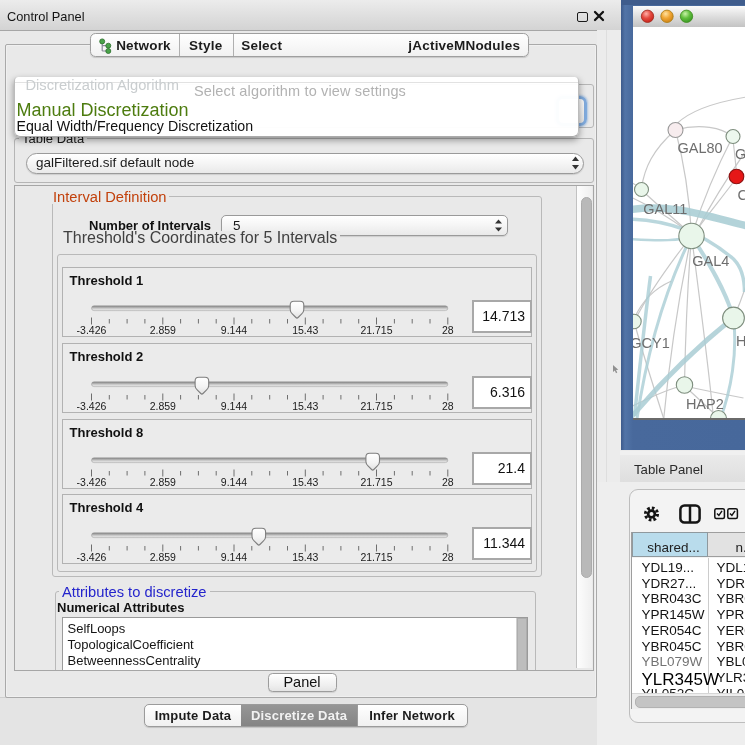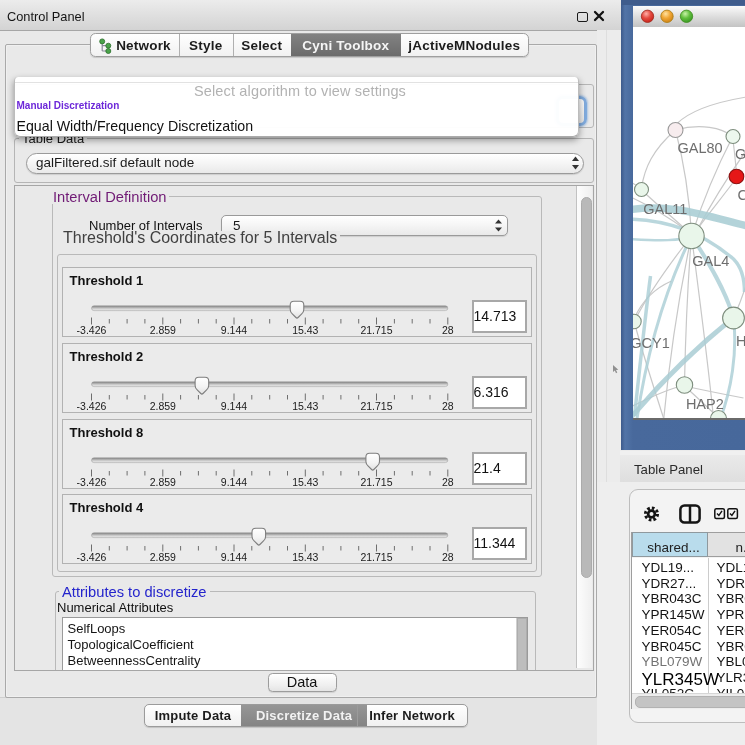--- a/index.html
+++ b/index.html
@@ -3,26 +3,26 @@
 <meta charset="utf-8">
 <style>
 html,body{margin:0;padding:0}
 body{width:745px;height:745px;position:relative;overflow:hidden;
  font-family:"Liberation Sans",sans-serif;background:#ebebeb;-webkit-font-smoothing:antialiased}
 .abs{position:absolute}
 .grp{position:absolute;border:1px solid #b5b5b5;border-radius:3px}
 .glbl{position:absolute;background:#e9e9e9;padding:0 3px;font-size:13px;line-height:13px;white-space:nowrap}
 .combo{position:absolute;border:1px solid #9a9a9a;background:linear-gradient(#ffffff,#f6f6f6 45%,#e9e9e9);box-shadow:0 1px 1px rgba(0,0,0,.12)}
 .cartxt{position:absolute;font-size:13.5px;color:#1a1a1a;white-space:nowrap}
-.bold13{position:absolute;font-size:13px;font-weight:normal;color:#111;white-space:nowrap}
+.bold13{position:absolute;font-size:13px;font-weight:bold;color:#111;white-space:nowrap}
 .seg{position:absolute;top:0;bottom:0;display:flex;align-items:center;justify-content:center;
  font-size:13.5px;font-weight:bold;letter-spacing:0.2px;color:#1c1c1c;white-space:nowrap}
 .vline{position:absolute;top:0;bottom:0;width:1px;background:#b0b0b0}
 .tpanel{position:absolute;left:46.5px;width:468.5px;height:68px;border:1px solid #b2b2b2;background:#ebebeb}
-.vbox{position:absolute;left:409px;top:32px;width:51.5px;height:29px;border:2px solid #a8a8a8;background:#fff;font-size:14px;color:#111;text-align:left;line-height:29px;}
+.vbox{position:absolute;left:409px;top:32px;width:51.5px;height:29px;border:2px solid #a8a8a8;background:#fff;font-size:14px;color:#111;text-align:right;line-height:29px;padding-right:5px}
 .tlabel{position:absolute;left:7px;top:5px;font-size:13px;font-weight:bold;color:#111}
 </style>
 </head>
 <body>
 
 <div class="abs" style="left:0;top:0;width:621px;height:745px;background:#e9e9e9"></div>
 <div class="abs" style="left:0;top:697px;width:621px;height:48px;background:#e4e4e4;border-top:1px solid #cfcfcf"></div>
 
 <div class="abs" style="left:0;top:0;width:621px;height:30px;background:linear-gradient(#ececec,#dddddd 60%,#d3d3d3);border-bottom:1px solid #a6a6a6"></div>
 <div class="abs" style="left:7px;top:8.5px;font-size:12.8px;color:#151515">Control Panel</div>
@@ -37,40 +37,39 @@
   <div class="seg" style="left:0;width:88px"><svg width="13" height="17" viewBox="0 0 13 17" style="margin-right:4px">
         <path d="M3.2 5 L3.2 14 M3.2 8.7 L9 8.7 M3.2 14 L9 14" stroke="#8a8a9a" stroke-width="1.2" fill="none"></path>
         <circle cx="3.2" cy="4.4" r="2.5" fill="#4aa34a" stroke="#2c6e2c" stroke-width=".8"></circle>
         <circle cx="9.3" cy="8.7" r="2.5" fill="#4aa34a" stroke="#2c6e2c" stroke-width=".8"></circle>
         <circle cx="9.3" cy="14" r="2.5" fill="#4aa34a" stroke="#2c6e2c" stroke-width=".8"></circle>
       </svg>Network</div>
   <div class="vline" style="left:88px"></div>
   <div class="seg" style="left:88px;width:53.5px">Style</div>
   <div class="vline" style="left:141.5px"></div>
   <div class="seg" style="left:141.5px;width:58.5px">Select</div>
-  <div class="seg" style="left:200px;width:109.5px;background:linear-gradient(#828282,#6b6b6b);color:#f5f5f5">Cyni Toolbox</div>
   <div class="seg" style="left:309.5px;width:127.5px">jActiveMNodules</div>
 </div>
 
 <div class="grp" style="left:14px;top:84px;width:578px;height:42px"></div>
 
 <div class="abs" style="left:556px;top:95.5px;width:25px;height:24px;border-radius:7px;border:3px solid #80abdd;background:linear-gradient(#fbfbfb,#e6e6e6);box-shadow:0 0 2px 1px rgba(110,160,220,.5)"></div>
 
 <div class="grp" style="left:14px;top:138px;width:578px;height:43px"></div>
 <div class="glbl" style="left:19px;top:132px;color:#1a1a1a">Table Data</div>
 <div class="combo" style="left:26px;top:152.5px;width:556px;height:19px;border-radius:10.5px"></div>
 <div class="cartxt" style="left:36px;top:155px">galFiltered.sif default node</div>
 <svg class="abs" style="left:570px;top:156px" width="11" height="14" viewBox="0 0 11 14">
     <path d="M5.5 0.5 L9 5 L2 5 Z" fill="#333"></path>
     <path d="M5.5 13.5 L9 9 L2 9 Z" fill="#333"></path>
   </svg>
 
 <div class="abs" style="left:14px;top:185px;width:578px;height:484px;border:1px solid #a6a6a6;background:#e9e9e9;overflow:hidden" id="scrollpane">
   <div class="grp" style="left:37px;top:10px;width:488px;height:379px;border-color:#b9b9b9"></div>
-  <div class="glbl" style="left:35px;top:5px;color:#701a75;font-size:14.7px">Interval Definition</div>
+  <div class="glbl" style="left:35px;top:5px;color:#c2410c;font-size:14.7px">Interval Definition</div>
   <div class="bold13" style="left:74px;top:32px">Number of Intervals</div>
   <div class="combo" style="left:206px;top:29px;width:285px;height:19px;border-radius:5px"></div>
   <div class="cartxt" style="left:218px;top:31.5px">5</div>
   <svg class="abs" style="left:478px;top:33px" width="11" height="13" viewBox="0 0 11 13">
       <path d="M5.5 0.5 L9 4.6 L2 4.6 Z" fill="#333"></path>
       <path d="M5.5 12.5 L9 8.4 L2 8.4 Z" fill="#333"></path>
     </svg>
   <div class="grp" style="left:41.5px;top:68px;width:478px;height:316px;border-color:#b9b9b9"></div>
   <div class="glbl" style="left:45px;top:45px;color:#404040;font-size:16px">Threshold's Coordinates for 5 Intervals</div>
 <div class="tpanel" style="top:81px">
@@ -159,25 +158,25 @@
   <div class="abs" style="left:47px;top:430.5px;width:464px;height:75px;border:1px solid #9a9a9a;background:#ffffff;overflow:hidden">
     <div class="abs" style="left:4.5px;top:3.5px;font-size:13px;color:#151515;line-height:16.2px">SelfLoops<br>TopologicalCoefficient<br>BetweennessCentrality</div>
     <div class="abs" style="right:0;top:0;width:10.5px;height:100%;background:#f1f1f1;border-left:1px solid #d0d0d0"></div>
     <div class="abs" style="right:0.5px;top:0;width:9.5px;height:100%;background:#bdbdbd;border:1px solid #adadad;box-sizing:border-box"></div>
   </div>
 </div>
 
 <div class="abs" style="left:576px;top:186px;width:15px;height:482px;background:linear-gradient(90deg,#fdfdfd,#efefef);border-left:1px solid #c2c2c2"></div>
 <div class="abs" style="left:580.5px;top:197px;width:9.5px;height:379px;background:#b9b9b9;border:1px solid #ababab;border-radius:5.5px"></div>
 
-<div class="abs" style="left:267.5px;top:673px;width:67px;height:17px;border:1px solid #9c9c9c;border-radius:4.5px;background:linear-gradient(#ffffff,#eeeeee 70%,#e4e4e4);text-align:center;font-size:14.5px;line-height:17px;color:#111;box-shadow:0 1px 1px rgba(0,0,0,.1)">Data</div>
+<div class="abs" style="left:267.5px;top:673px;width:67px;height:17px;border:1px solid #9c9c9c;border-radius:4.5px;background:linear-gradient(#ffffff,#eeeeee 70%,#e4e4e4);text-align:center;font-size:14.5px;line-height:17px;color:#111;box-shadow:0 1px 1px rgba(0,0,0,.1)">Panel</div>
 
 <div class="abs" style="left:144px;top:704px;width:322px;height:20.5px;border:1px solid #9b9b9b;border-radius:5px;background:linear-gradient(#ffffff,#f0f0f0);overflow:hidden;box-shadow:0 1px 1px rgba(0,0,0,.15)">
   <div class="seg" style="left:0;width:96px;font-size:13px">Impute Data</div>
-  <div class="seg" style="left:96px;width:126px;font-size:13px;background:linear-gradient(#969696,#848484);color:#f2f2f2">Discretize Data</div>
+  <div class="seg" style="left:96px;width:116px;font-size:13px;background:linear-gradient(#969696,#848484);color:#f2f2f2">Discretize Data</div>
   <div class="vline" style="left:212px;background:#9b9b9b"></div>
   <div class="seg" style="left:212px;width:110px;font-size:13px">Infer Network</div>
 </div>
 
 <div class="abs" style="left:597px;top:30px;width:24px;height:715px;background:#ececec"></div>
 <div class="abs" style="left:606px;top:30px;width:1px;height:715px;background:#dedede"></div>
 <svg class="abs" style="left:612px;top:365px" width="8" height="9" viewBox="0 0 8 9">
     <path d="M1 0 L1 7 L2.8 5.4 L4 8.2 L5.3 7.6 L4 4.9 L6.3 4.7 Z" fill="#909090"></path>
   </svg>
 
@@ -305,16 +304,17 @@
       <div class="abs" style="left:10px;top:127.6px;font-size:13.5px;color:#141414;white-space:nowrap">YIL052C</div>
       <div class="abs" style="left:85px;top:127.6px;font-size:13.5px;color:#141414;white-space:nowrap">YIL0</div>
   </div>
   <div class="abs" style="left:0;top:161.5px;width:114.5px;height:15.5px;background:#ededed;border-top:1px solid #d6d6d6">
     <div class="abs" style="left:3px;top:2px;width:115px;height:9.5px;background:#c4c4c4;border:1px solid #b2b2b2;border-radius:5px"></div>
   </div>
 </div>
 
 <div class="abs" style="left:13.5px;top:77px;width:563px;height:59px;background:rgba(255,255,255,.97);border-left:1px solid #bcbcbc;border-right:1px solid #bcbcbc;border-bottom:1px solid #ababab;border-radius:4px 4px 6px 6px;box-shadow:0 3px 7px rgba(0,0,0,.4)">
   <div class="abs" style="left:0;top:4.5px;width:100%;height:1px;background:#e2e2e2"></div>
+  <div class="abs" style="left:11px;top:-0.5px;font-size:14.7px;color:#c9cdcf;white-space:nowrap">Discretization Algorithm</div>
   <div class="abs" style="left:4px;top:6px;width:100%;text-align:center;font-size:14.5px;letter-spacing:0.15px;color:#b2b2b2">Select algorithm to view settings</div>
-  <div class="abs" style="left:2px;top:23px;font-size:10px;font-weight:bold;color:#6d28d9;white-space:nowrap">Manual Discretization</div>
+  <div class="abs" style="left:2px;top:23px;font-size:18px;font-weight:normal;color:#4d7c0f;white-space:nowrap">Manual Discretization</div>
   <div class="abs" style="left:2px;top:40.5px;font-size:14.2px;color:#111;white-space:nowrap">Equal Width/Frequency Discretization</div>
 </div>
 
 </body></html>

